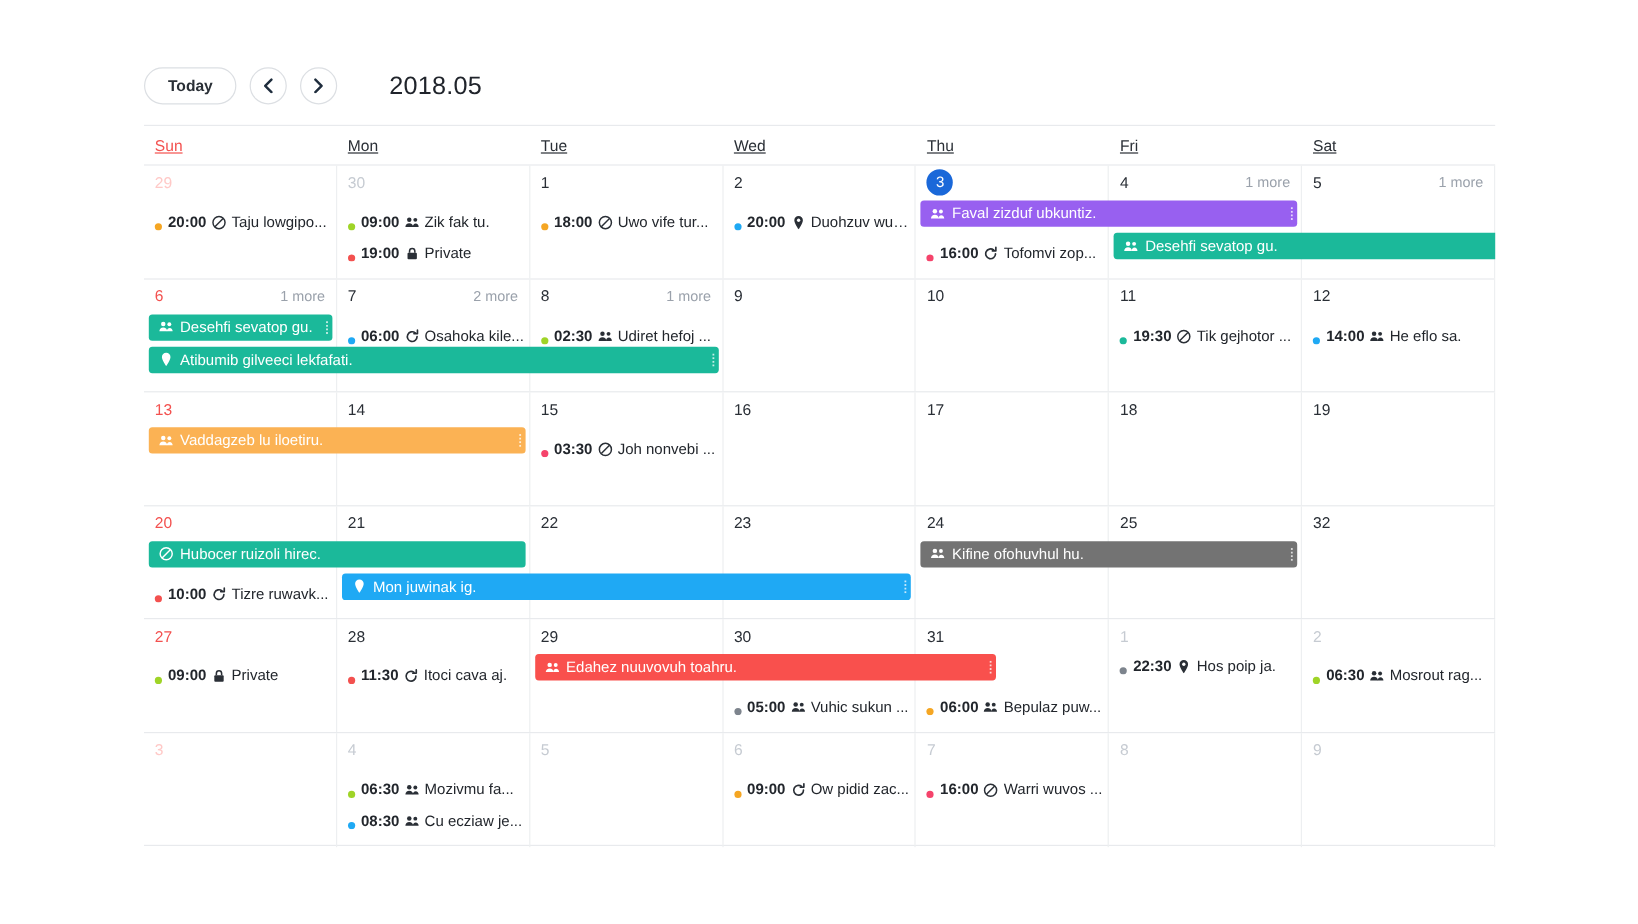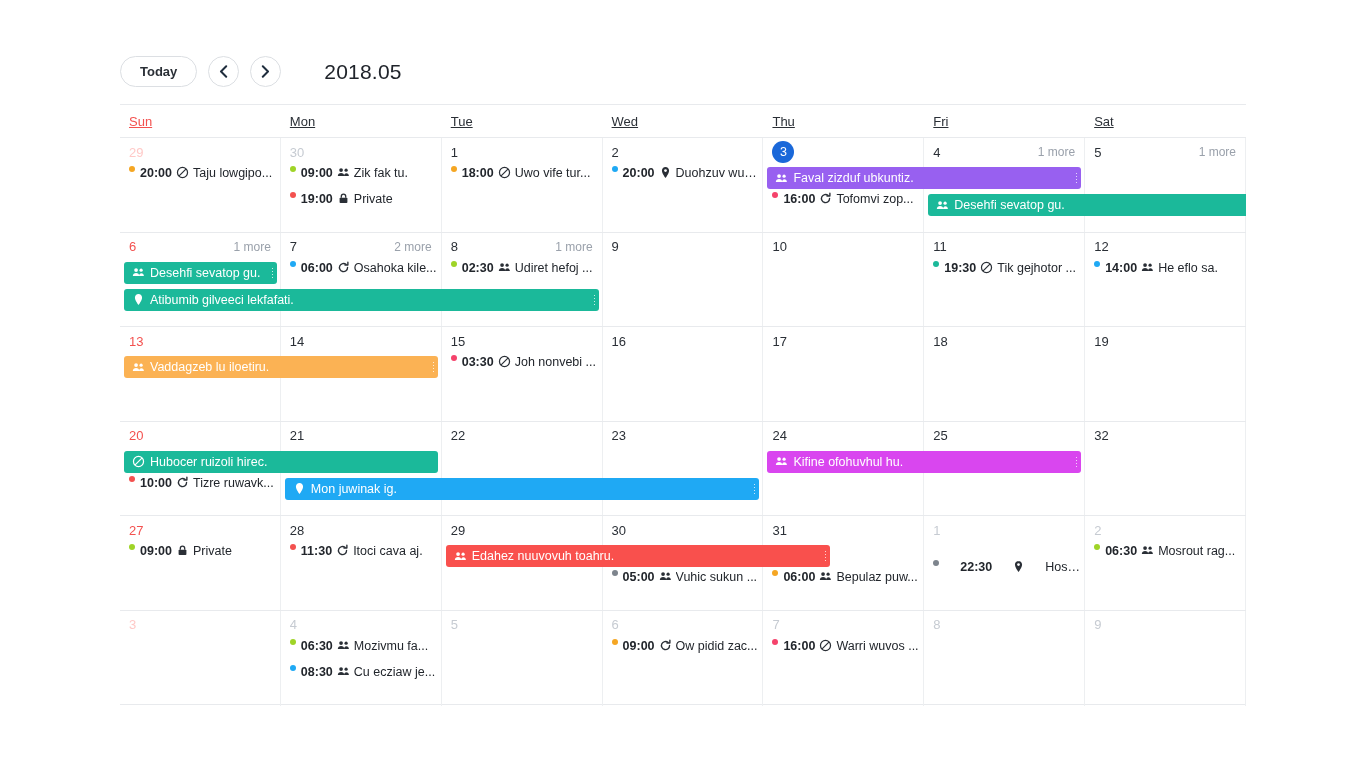--- a/index.html
+++ b/index.html
@@ -87,21 +87,21 @@
   .more-link {
     margin-left: auto;
     font-size: 12px; color: #9aa1ab; cursor: pointer;
   }
 
   
   .ev-list {
     position: absolute; left: 0; right: 0; top: 28px; bottom: 0;
   }
   .ev-timed {
-    height: 26px; display: flex; align-items: flex-start;
+    height: 26px; display: flex; align-items: flex-end;
     padding: 0 4px 0 9px; font-size: 12.5px; color: #22262c;
     white-space: nowrap; overflow: hidden; cursor: pointer;
   }
   .ev-dot {
     width: 6px; height: 6px; border-radius: 50%;
     flex: 0 0 auto; margin-right: 5px;
   }
   .ev-time { font-weight: bold; margin-right: 4px; }
   .ev-ic { margin-right: 4px; display: inline-flex; align-items: center; }
   .ev-ic svg { display: block; }
@@ -544,21 +544,21 @@
           <div class="ev-block" style="left: 164.857px; width: 474.571px; top: 56px; background: rgb(31, 169, 244);">
             <span class="ev-ic">
               <svg width="13" height="13" viewBox="0 0 16 16">
                 <path d="M8 1.2c-2.5 0-4.4 1.9-4.4 4.3C3.6 9 8 14.8 8 14.8s4.4-5.8 4.4-9.3c0-2.4-1.9-4.3-4.4-4.3z" fill="#ffffff"></path>
                 <circle cx="8" cy="5.6" r="1.7" fill="#ffffff"></circle>
               </svg>
             </span>
             <span class="ev-txt">Mon juwinak ig.</span>
             <span class="grip"></span>
           </div>
-          <div class="ev-block" style="left: 647.429px; width: 313.714px; top: 29px; background: #d946ef;">
+          <div class="ev-block" style="left: 647.429px; width: 313.714px; top: 29px; background: #737373;">
             <span class="ev-ic">
               <svg width="13" height="13" viewBox="0 0 16 16">
                 <circle cx="5" cy="5" r="2.3" fill="#ffffff"></circle>
                 <circle cx="11.2" cy="5.2" r="2" fill="#ffffff"></circle>
                 <path d="M1 12.4c0-2.3 1.8-3.8 4-3.8s4 1.5 4 3.8z" fill="#ffffff"></path>
                 <path d="M8.6 12.4c0-2 1.3-3.4 3-3.4s3 1.4 3 3.4z" fill="#ffffff"></path>
               </svg>
             </span>
             <span class="ev-txt">Kifine ofohuvhul hu.</span>
             <span class="grip"></span>
@@ -648,21 +648,21 @@
             <span class="ev-ic">
               <svg width="13" height="13" viewBox="0 0 16 16">
                 <circle cx="5" cy="5" r="2.3" fill="#2a2f36"></circle>
                 <circle cx="11.2" cy="5.2" r="2" fill="#2a2f36"></circle>
                 <path d="M1 12.4c0-2.3 1.8-3.8 4-3.8s4 1.5 4 3.8z" fill="#2a2f36"></path>
                 <path d="M8.6 12.4c0-2 1.3-3.4 3-3.4s3 1.4 3 3.4z" fill="#2a2f36"></path>
               </svg>
             </span>
             <span class="ev-txt">Bepulaz puw...</span>
           </div>
-          <div class="ev-timed" style="position: absolute; left: 804.286px; width: 160.857px; top: 44px; gap: 16px;">
+          <div class="ev-timed" style="position: absolute; left: 804.286px; width: 160.857px; top: 20px;">
             <span class="ev-dot" style="background: rgb(125, 132, 141);"></span>
             <span class="ev-time">22:30</span>
             <span class="ev-ic">
               <svg width="13" height="13" viewBox="0 0 16 16">
                 <path d="M8 1.2c-2.5 0-4.4 1.9-4.4 4.3C3.6 9 8 14.8 8 14.8s4.4-5.8 4.4-9.3c0-2.4-1.9-4.3-4.4-4.3z" fill="#2a2f36"></path>
                 <circle cx="8" cy="5.6" r="1.7" fill="#ffffff"></circle>
               </svg>
             </span>
             <span class="ev-txt">Hos poip ja.</span>
           </div>

